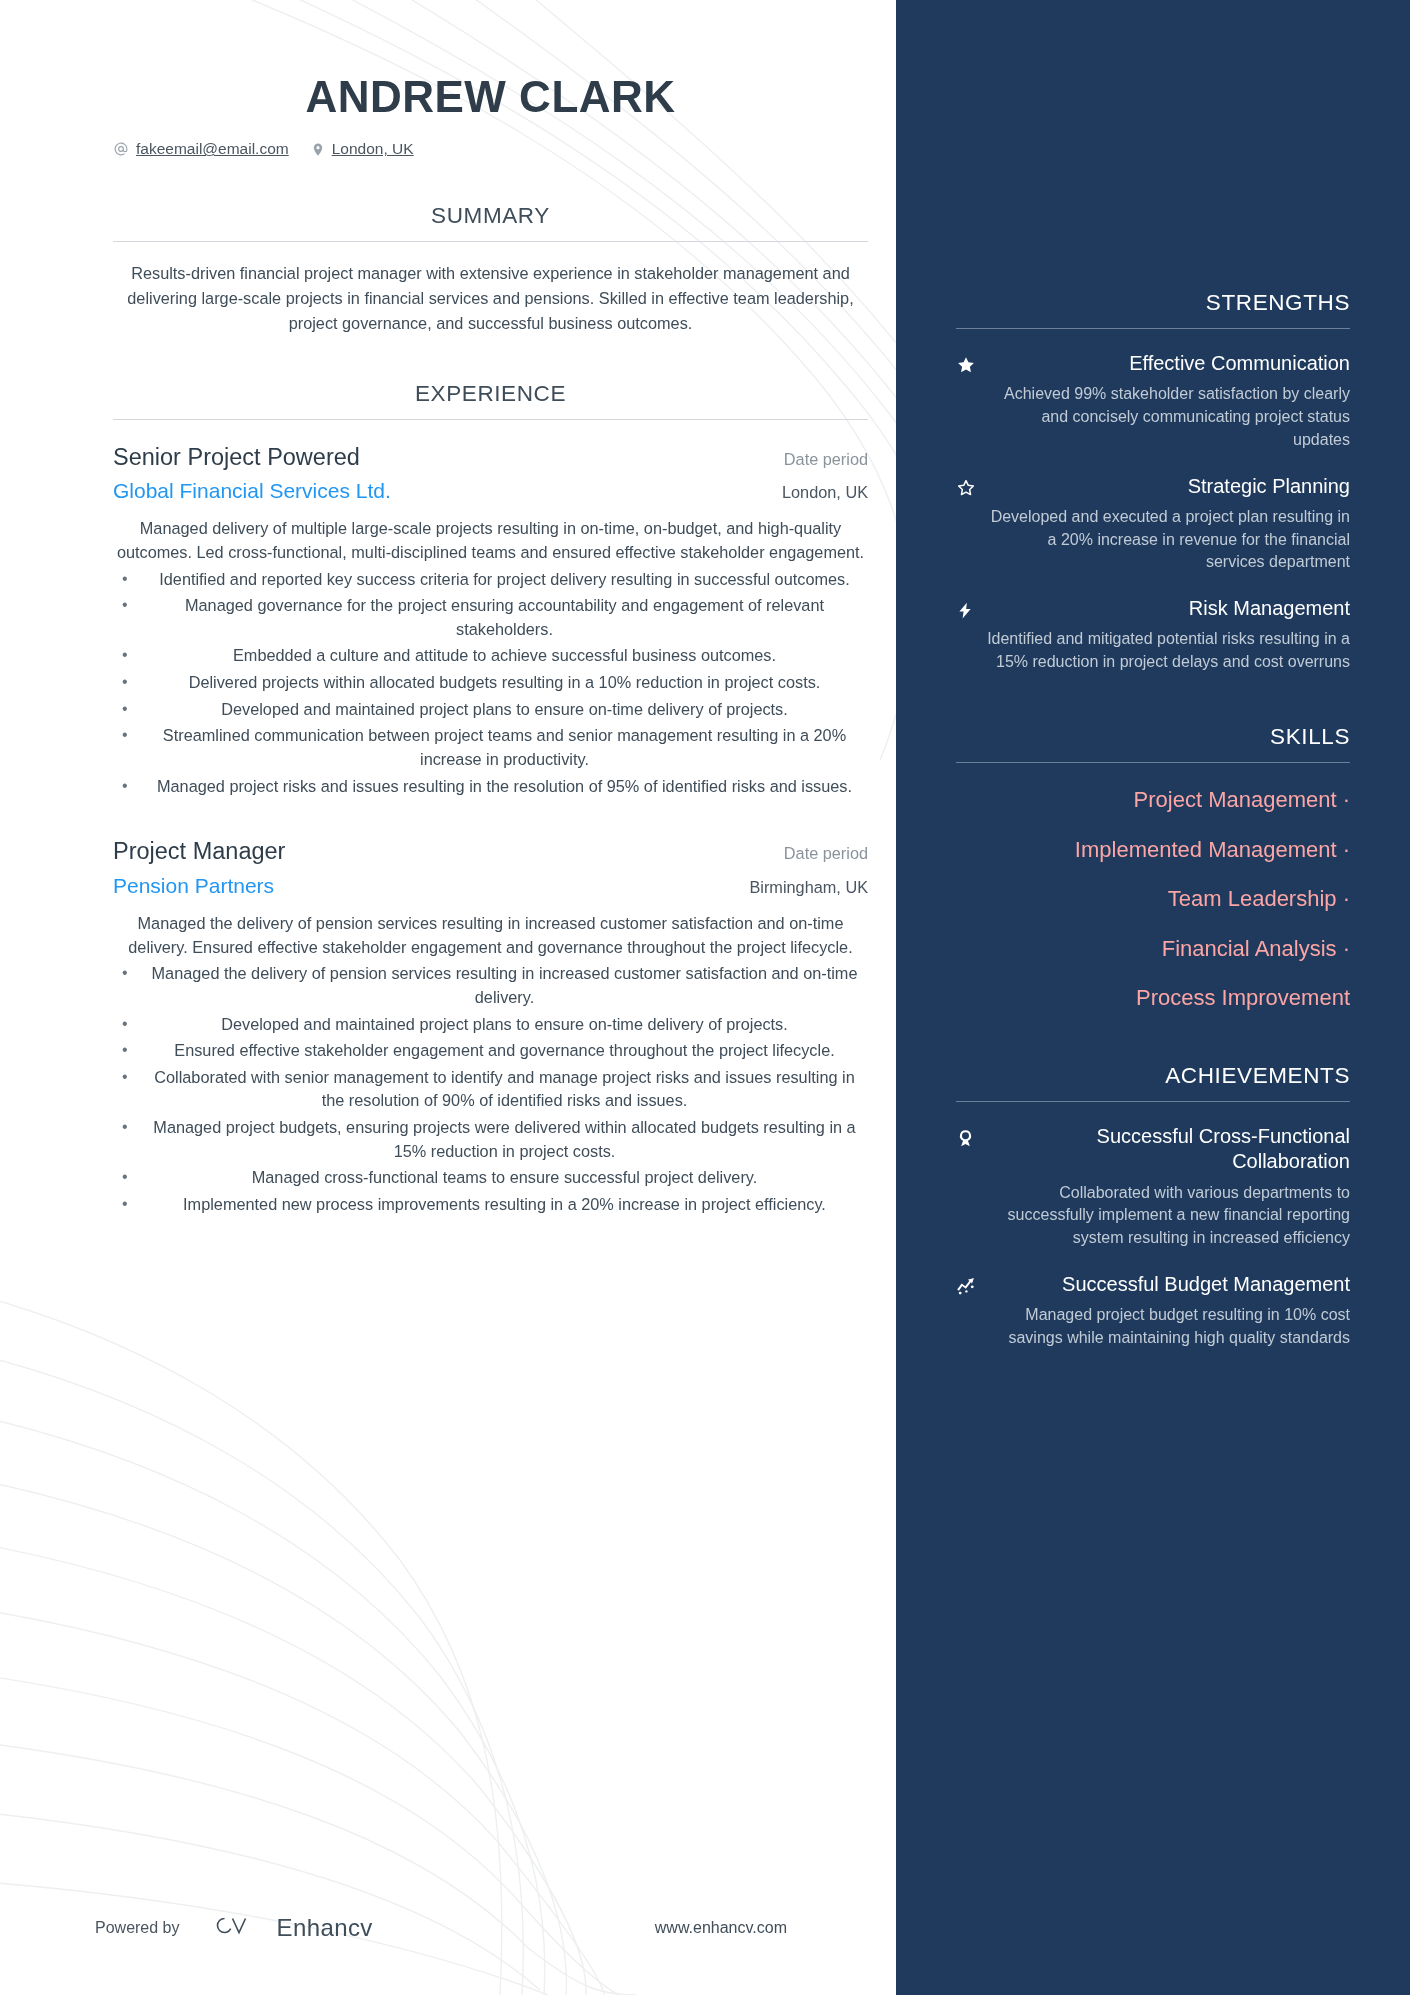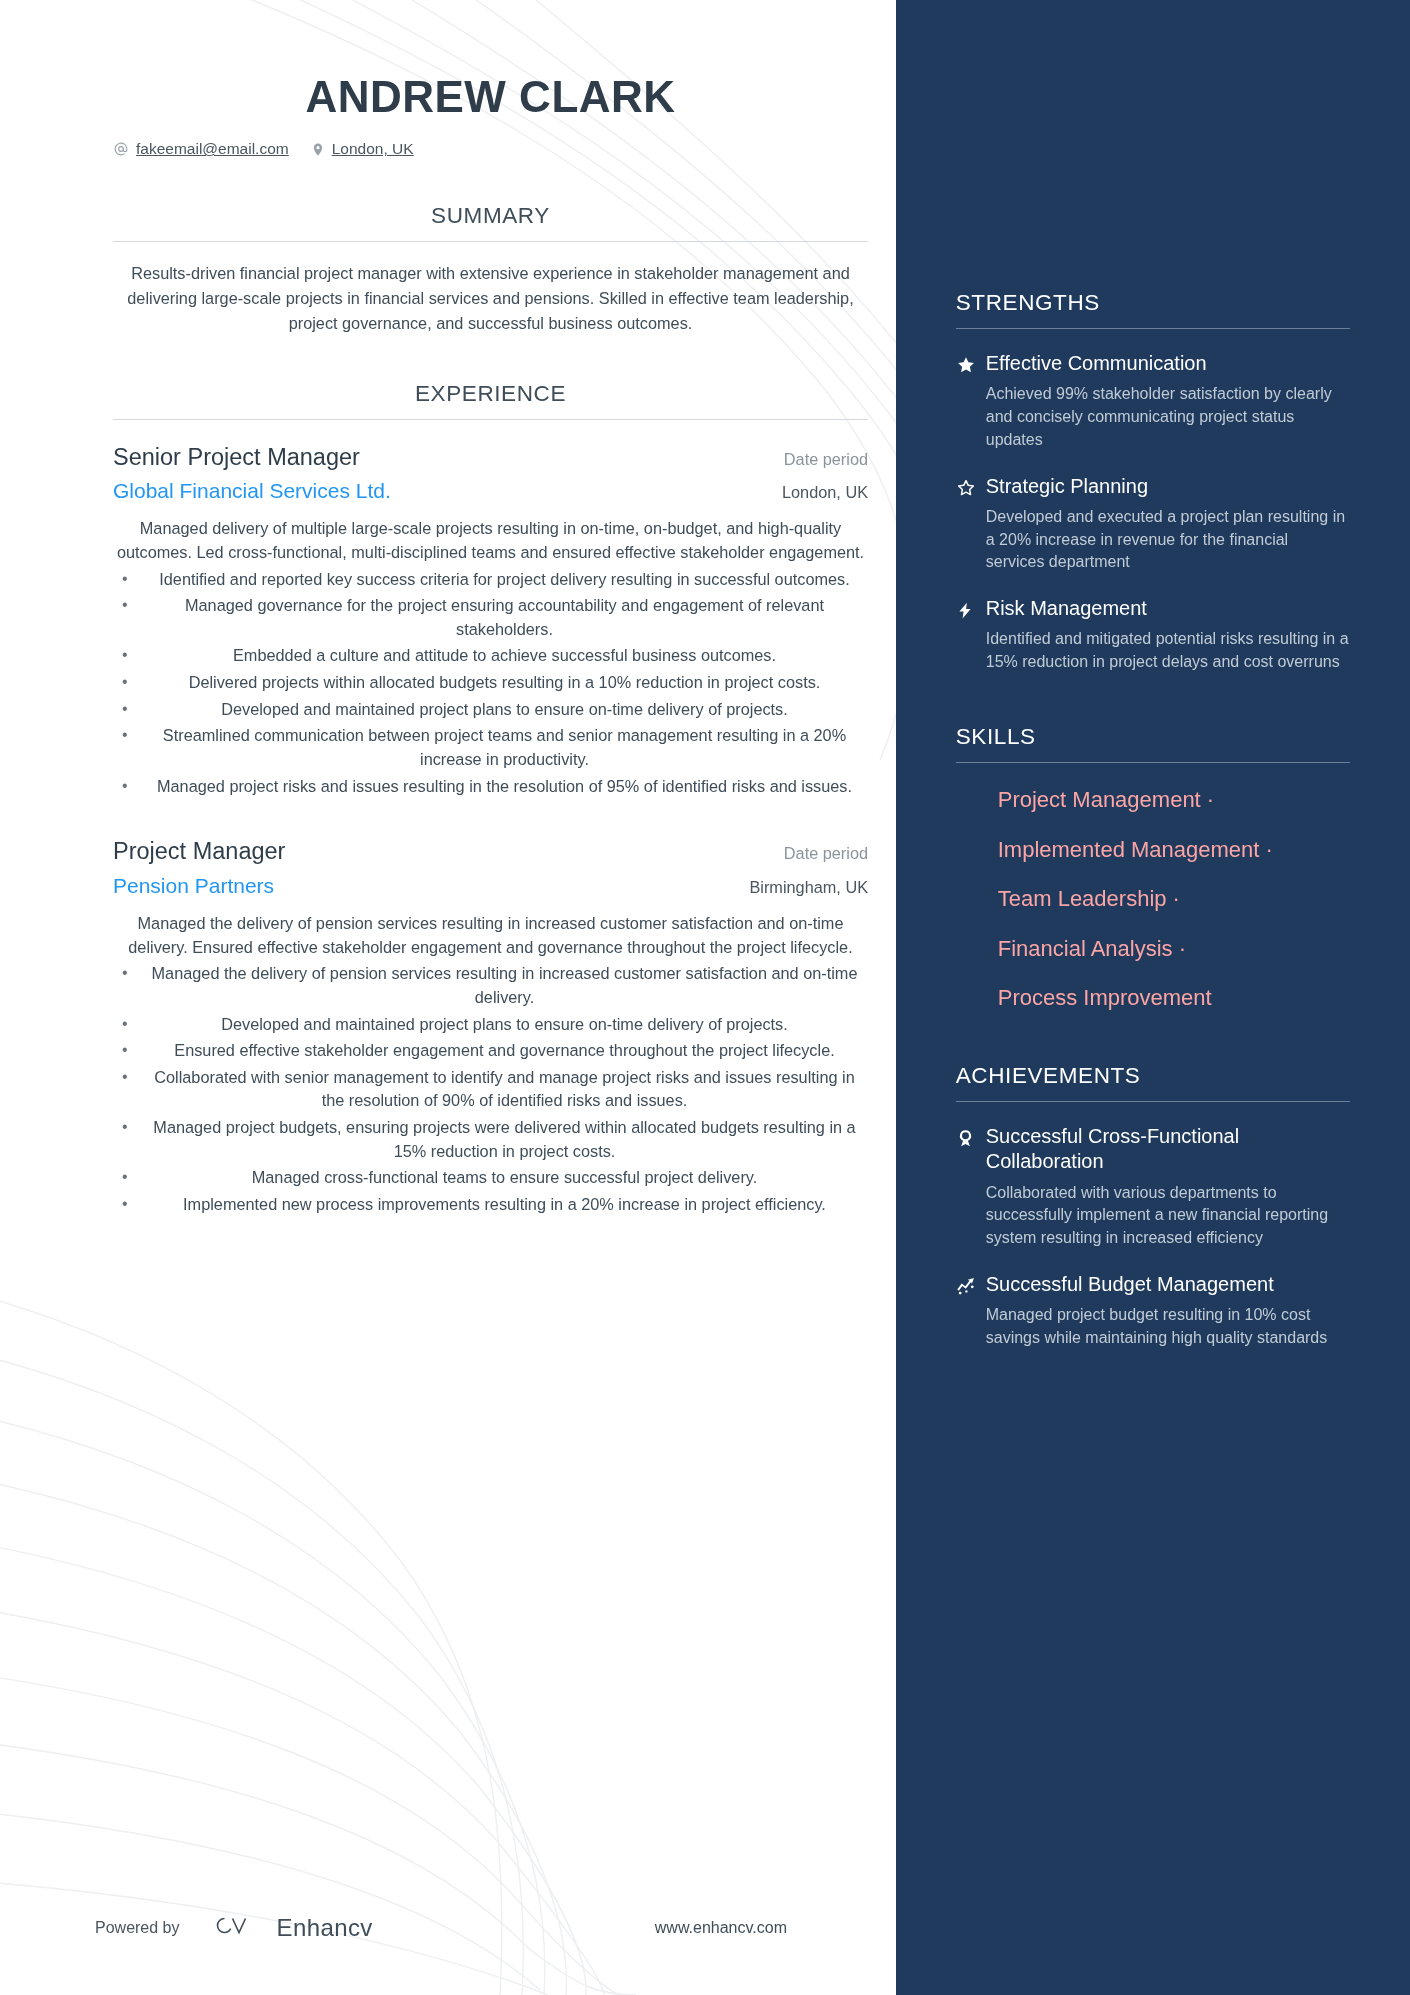--- a/index.html
+++ b/index.html
@@ -179,20 +179,21 @@
   }
 
   
   .sidebar {
     position: relative;
     z-index: 2;
     width: 529px;
     background: #1f3a5c;
     color: #ffffff;
     padding: 290px 60px 0 60px;
+    text-align: right;
   }
   .side-section + .side-section { margin-top: 50px; }
   .side-title {
     font-size: 22.5px;
     letter-spacing: 0.6px;
     font-weight: 400;
     color: #ffffff;
     padding-bottom: 12px;
   }
   .side-rule {
@@ -289,21 +290,21 @@
         <div class="rule"></div>
         <p class="summary-text">Results-driven financial project manager with extensive experience in stakeholder management and delivering large-scale projects in financial services and pensions. Skilled in effective team leadership, project governance, and successful business outcomes.</p>
       </div>
 
       <div class="section">
         <div class="section-title">EXPERIENCE</div>
         <div class="rule"></div>
         <div id="experience-list">
             <div class="exp-entry">
               <div class="exp-head">
-                <div class="exp-title">Senior Project Manager</div>
+                <div class="exp-title">Senior Project Powered</div>
                 <div class="exp-date">Date period</div>
               </div>
               <div class="exp-sub">
                 <div class="exp-company">Global Financial Services Ltd.</div>
                 <div class="exp-location">London, UK</div>
               </div>
               <p class="exp-desc">Managed delivery of multiple large-scale projects resulting in on-time, on-budget, and high-quality outcomes. Led cross-functional, multi-disciplined teams and ensured effective stakeholder engagement.</p>
               <ul class="exp-bullets">
                 <li>Identified and reported key success criteria for project delivery resulting in successful outcomes.</li>
                 <li>Managed governance for the project ensuring accountability and engagement of relevant stakeholders.</li>

